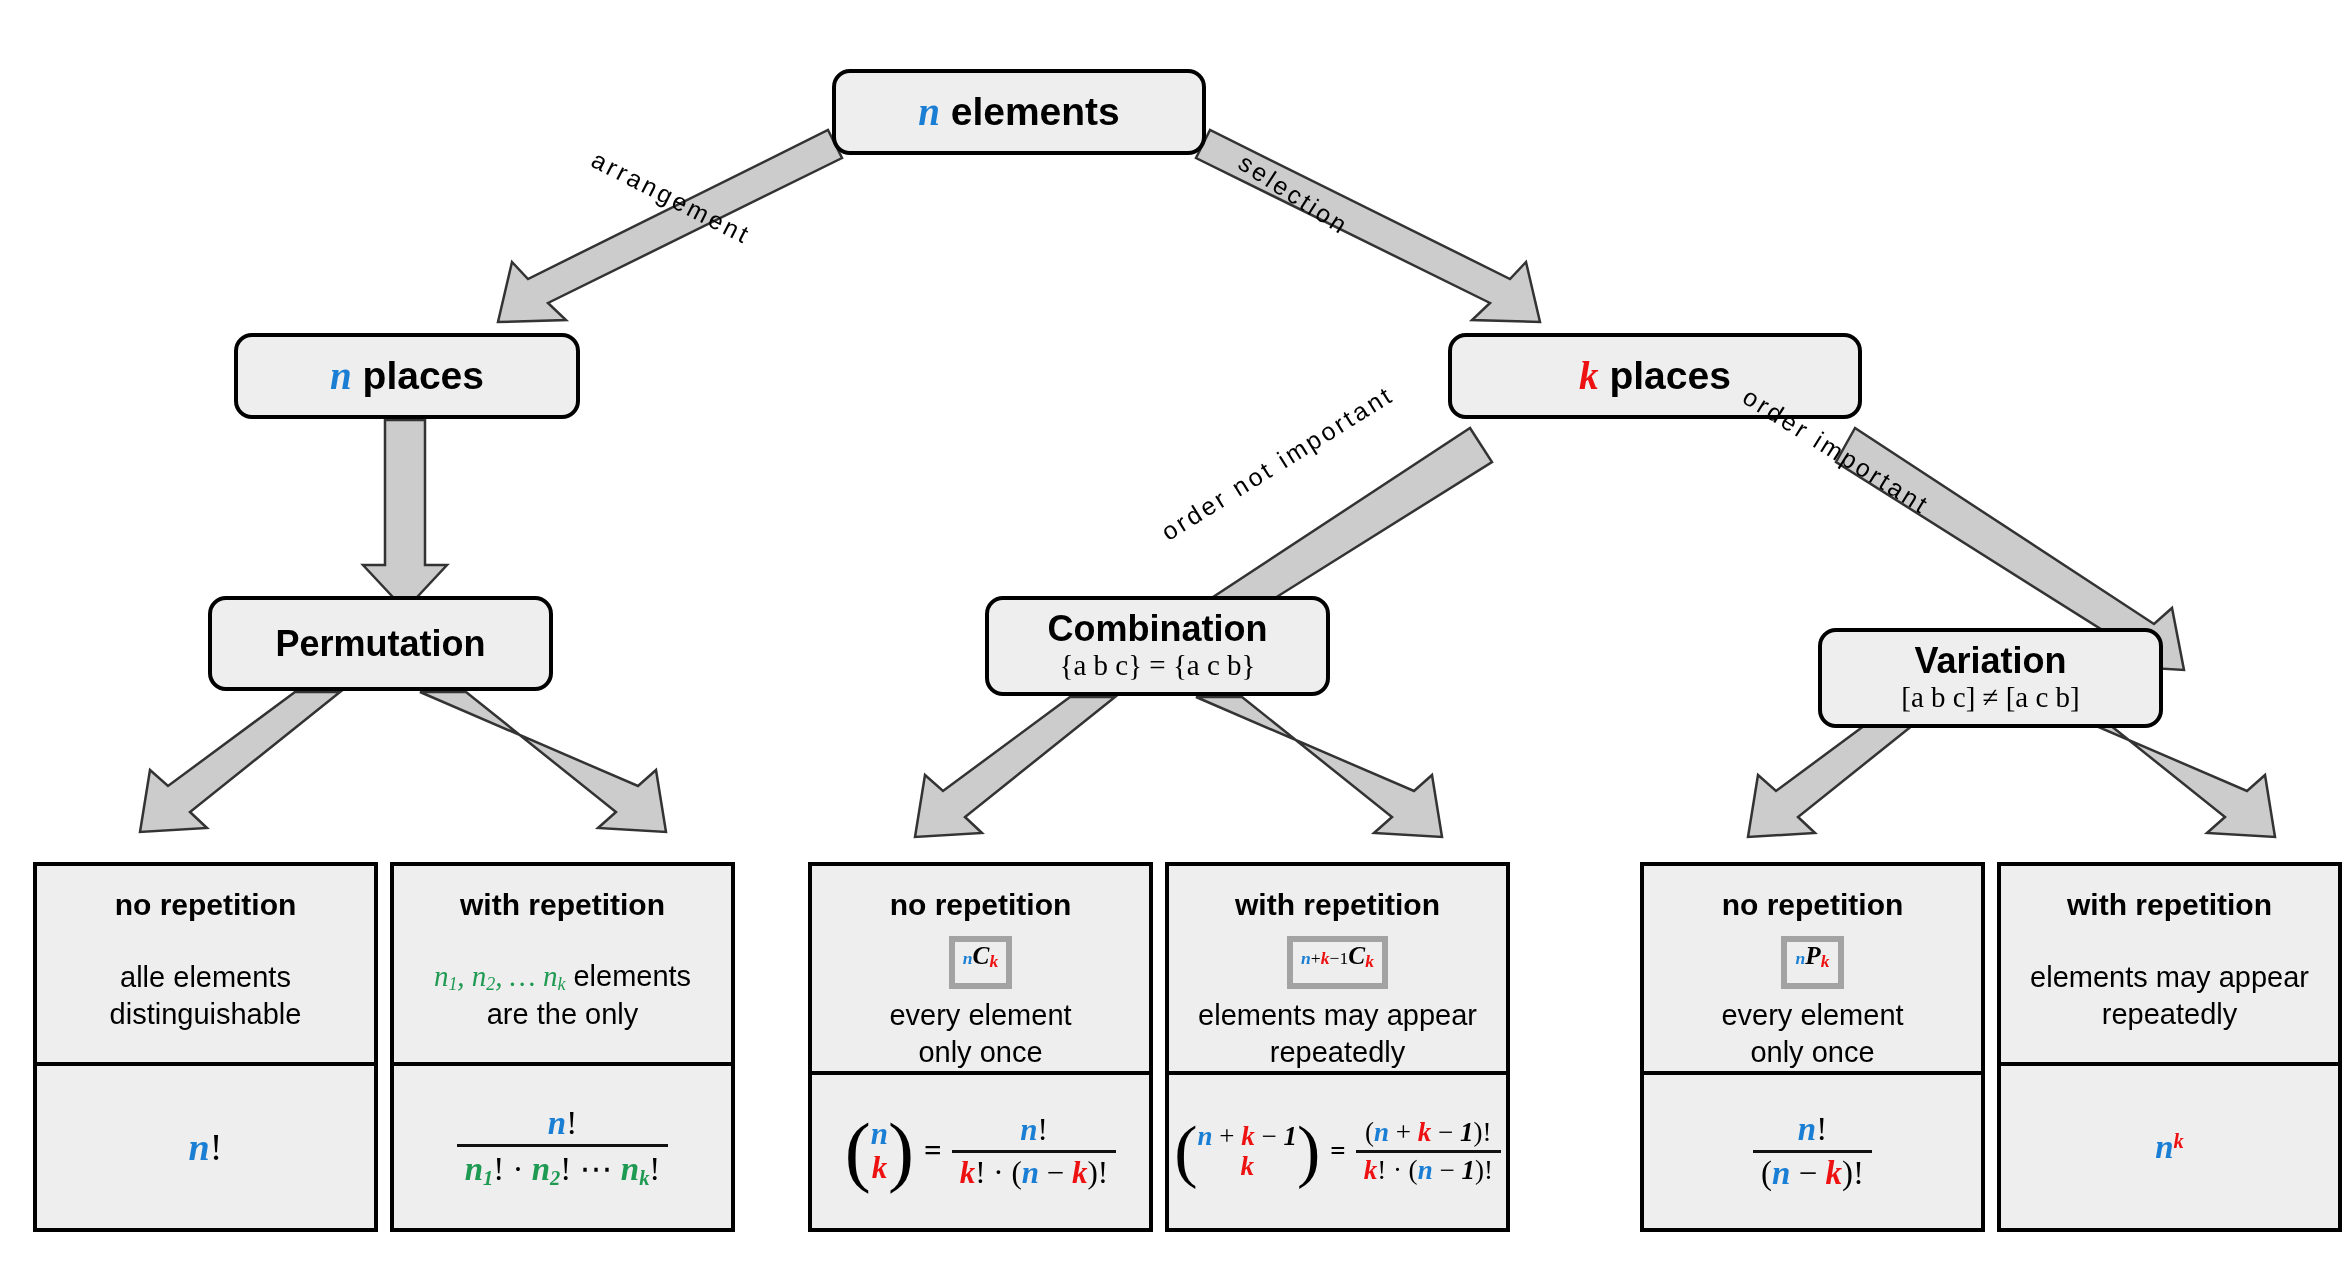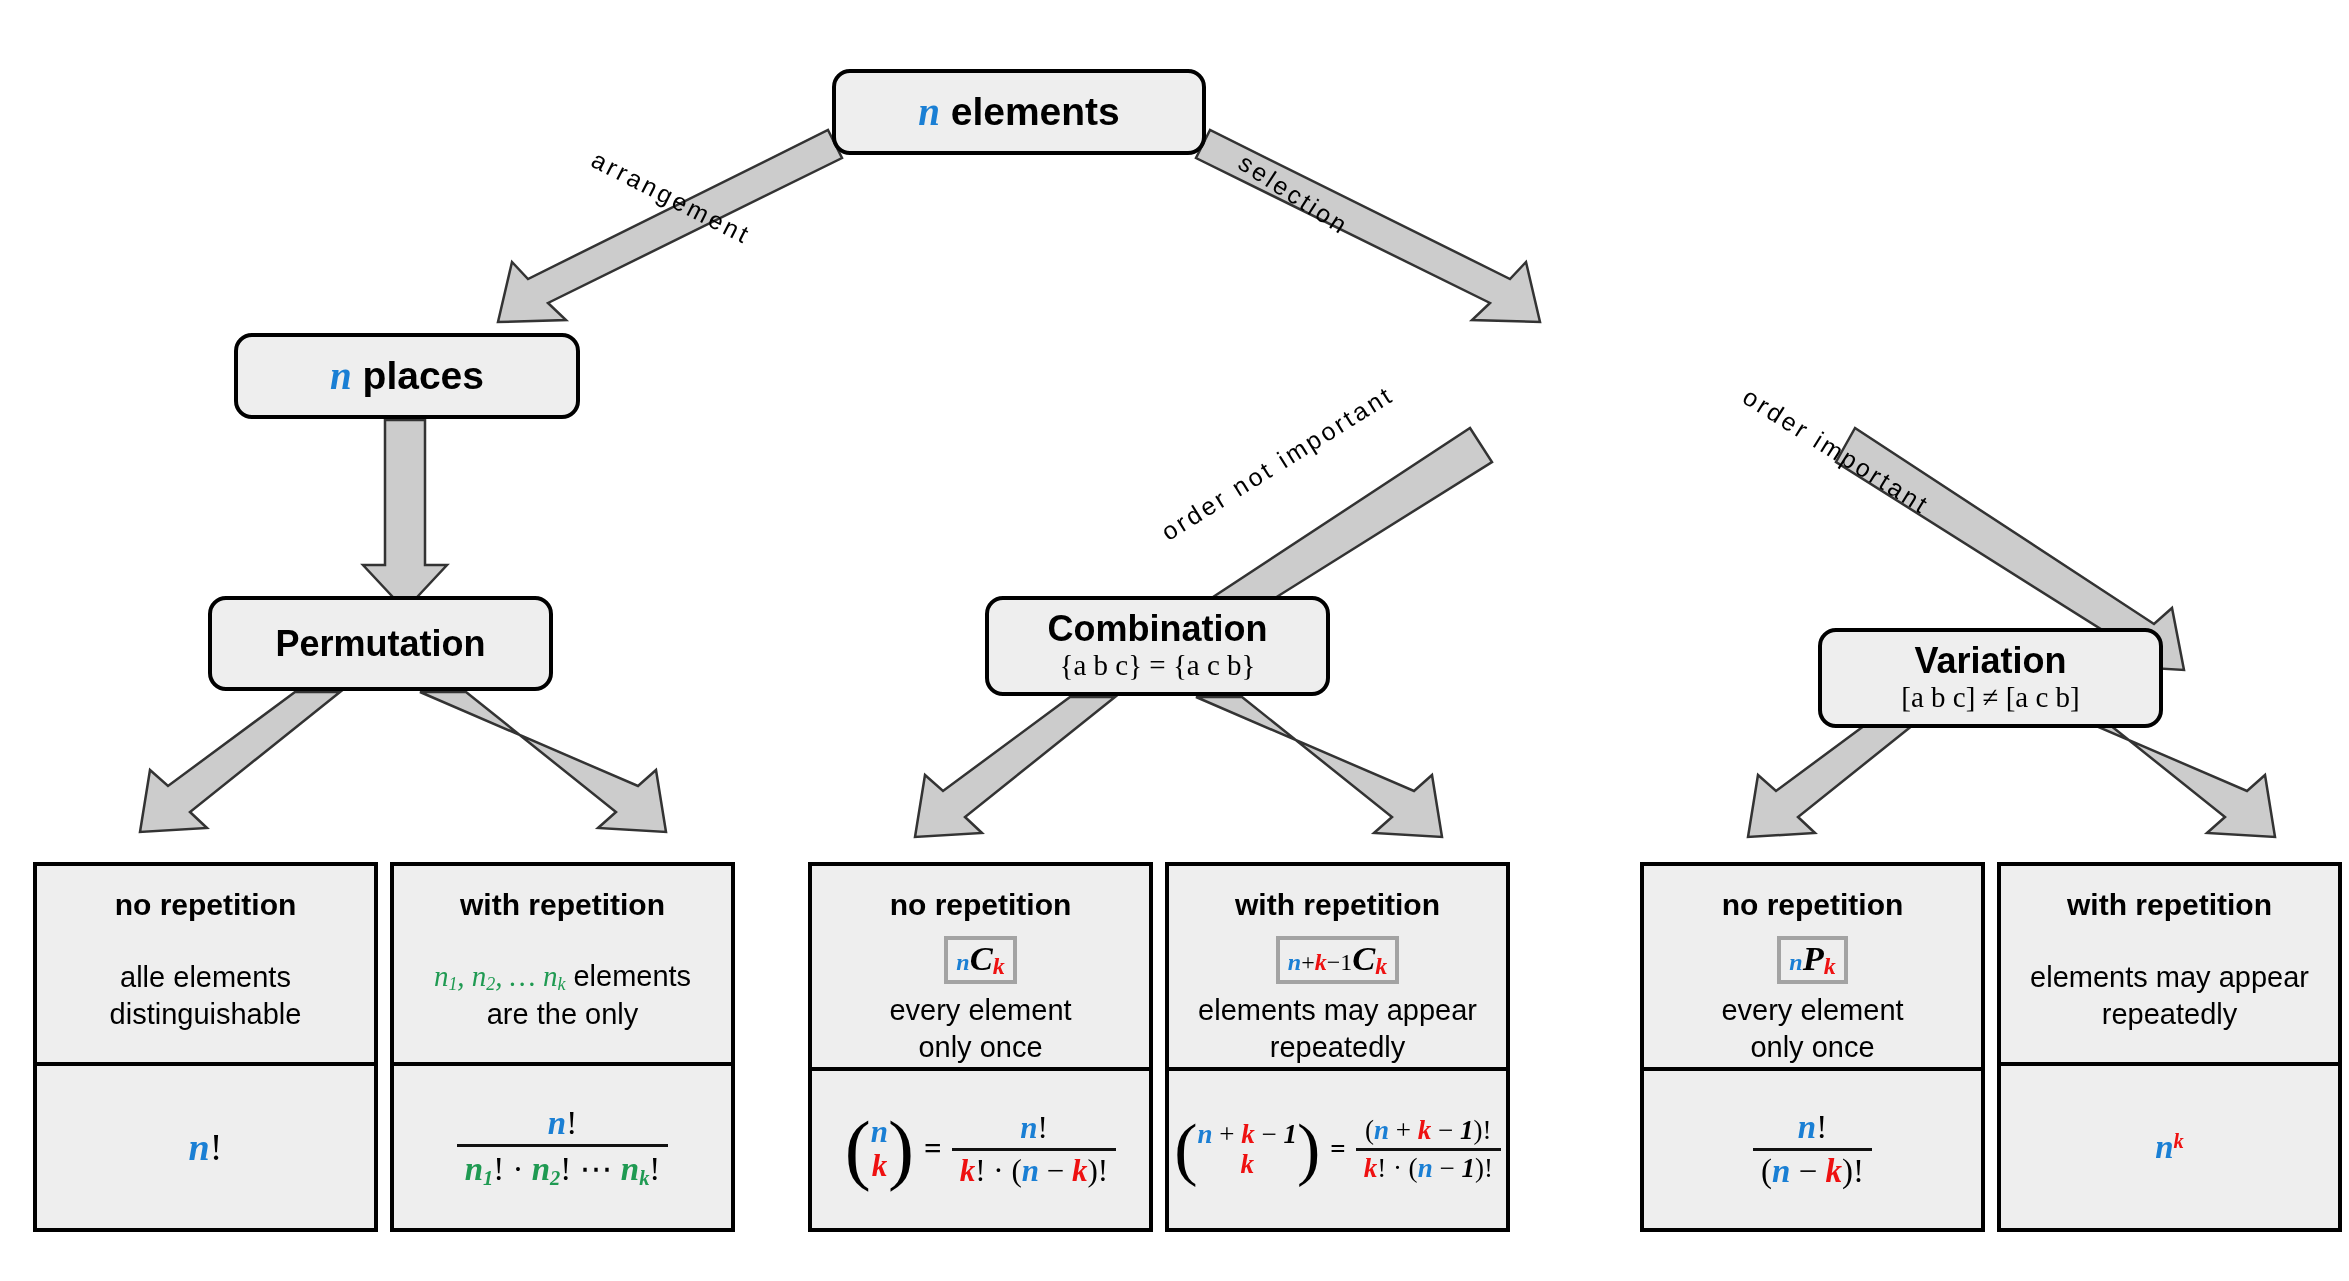--- a/index.html
+++ b/index.html
@@ -31,22 +31,22 @@
   .variation .sub{font-size:29px;margin-top:2px;}
 
   
   .leaf{position:absolute;background:#eeeeee;border:4px solid #000;box-sizing:border-box;
         display:flex;flex-direction:column;z-index:5;}
   .leaf .top{flex:0 0 200px;display:flex;flex-direction:column;align-items:center;
              border-bottom:4px solid #000;box-sizing:border-box;padding-top:22px;gap:8px;}
   .leaf .bot{flex:1 1 auto;display:flex;align-items:center;justify-content:center;box-sizing:border-box;}
   .leaf .hd{font-size:30px;font-weight:bold;color:#000;white-space:nowrap;}
   .leaf .desc{font-size:29px;color:#000;text-align:center;line-height:1.28;}
-  .leaf .nota{margin-top:6px;border:4px solid #a3a3a3;padding:1px 8px 2px 8px;
-              font-family:"Liberation Serif",serif;font-size:30px;line-height:1;}
+  .leaf .nota{margin-top:6px;border:6px solid #a3a3a3;padding:1px 8px 12px 8px;
+              font-family:"Liberation Serif",serif;font-size:22px;line-height:1;}
   .leaf .descwrap{margin-top:auto;margin-bottom:auto;padding:0 6px;}
 
   .lf1{left:33px;  top:862px; width:345px; height:370px;}
   .lf2{left:390px; top:862px; width:345px; height:370px;}
   .lf3{left:808px; top:862px; width:345px; height:370px;}
   .lf4{left:1165px;top:862px; width:345px; height:370px;}
   .lf5{left:1640px;top:862px; width:345px; height:370px;}
   .lf6{left:1997px;top:862px; width:345px; height:370px;}
 
   
@@ -119,20 +119,26 @@
     </div>
   </div>
 
   <div class="node round n-places">
     <div class="title">
       <span class="m blue">n</span>
       <span>places</span>
     </div>
   </div>
 
+  <div class="node round k-places">
+    <div class="title">
+      <span class="m red">k</span>
+      <span>places</span>
+    </div>
+  </div>
 
   <div class="node round permutation">
     <div class="title">Permutation</div>
   </div>
 
   <div class="node round combination">
     <div class="title">Combination</div>
     <div class="sub">{a b c} = {a c b}</div>
   </div>
 

